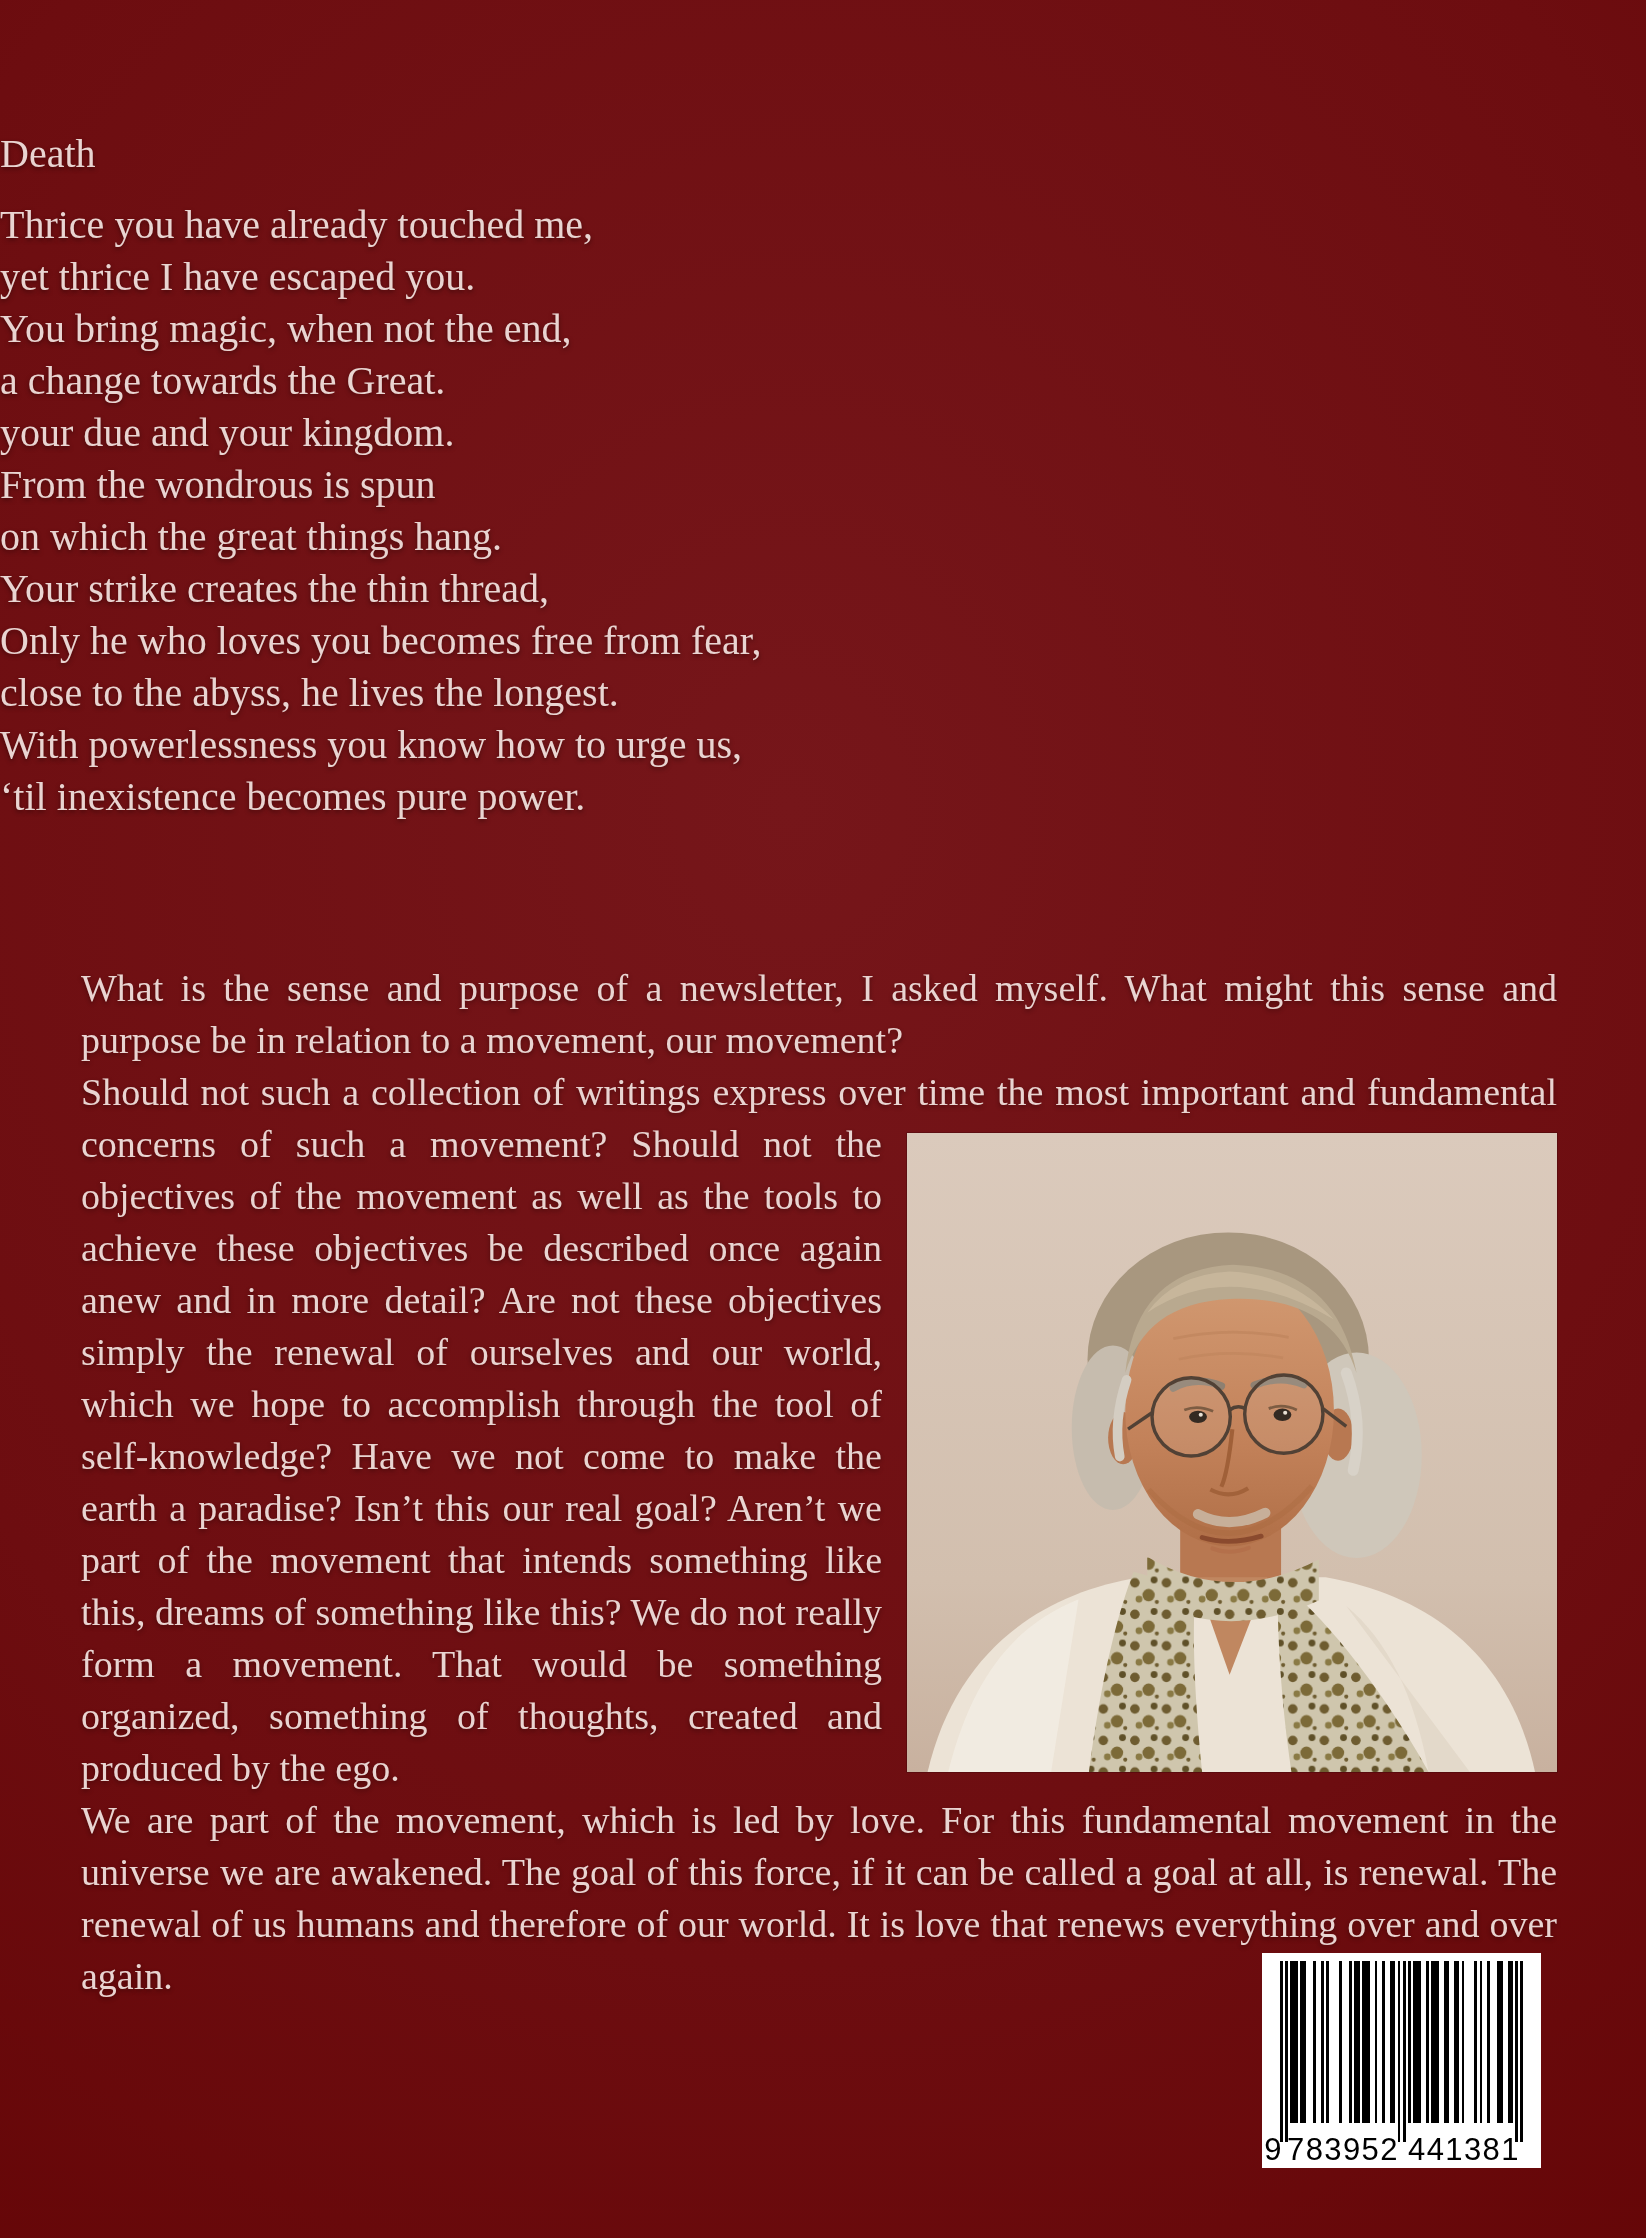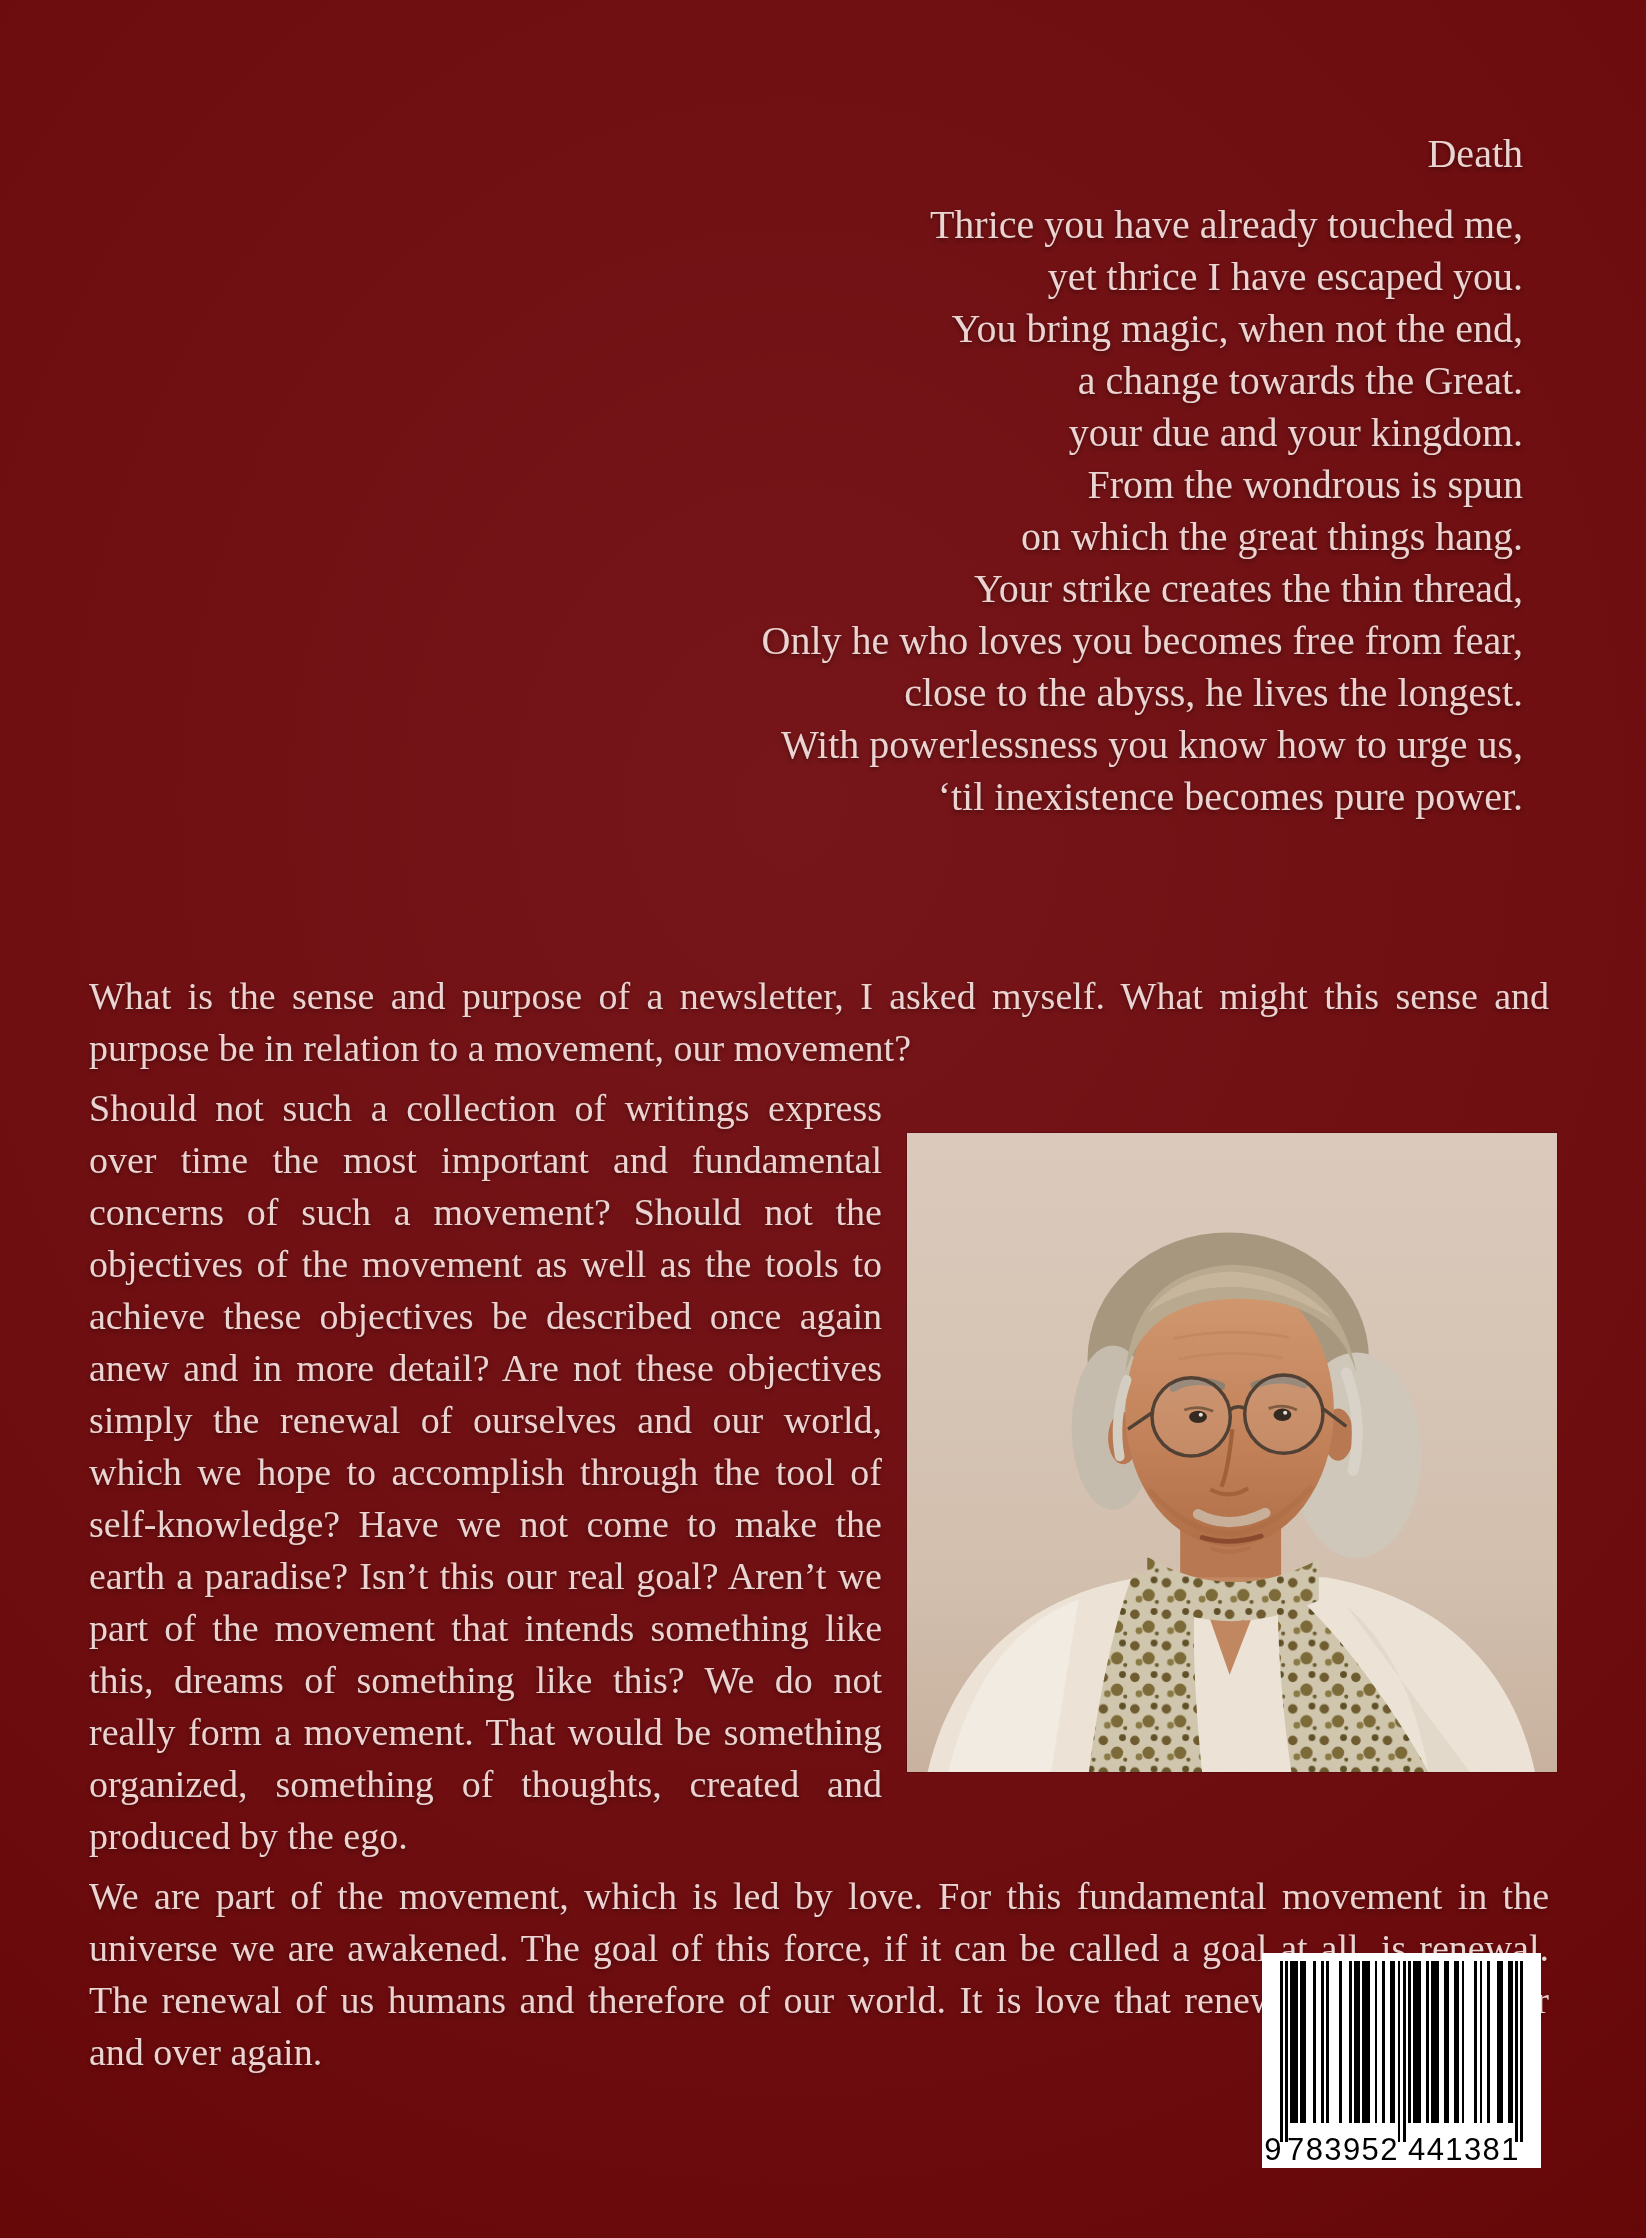--- a/index.html
+++ b/index.html
@@ -6,32 +6,32 @@
   body{
     width:1646px;height:2239px;position:relative;overflow:hidden;
     background:radial-gradient(ellipse 135% 115% at 48% 36%, #76161a 0%, #6d0d10 45%, #640506 72%, #570001 100%);
     font-family:"Liberation Serif", serif;
     color:#e9d4d1;
   }
   .page{position:absolute;inset:0;}
   
   .poem{
     position:absolute;top:128px;left:0;width:1523px;
-    text-align:right;font-size:40px;line-height:52px;
+    text-align:left;font-size:40px;line-height:52px;
     text-shadow:0 2.1px 4.1px rgba(30,0,0,.5);
   }
   .poem-title{margin-bottom:19px;}
   .poem-line{white-space:nowrap;}
   
   .body-text{
     position:absolute;top:962px;left:81px;width:1476px;
     font-size:38px;line-height:52px;text-align:justify;
     text-shadow:0 2.1px 4.1px rgba(30,0,0,.45);
   }
-  .body-text p{margin:8px;}
+  .body-text p{margin:0;}
   .float-pusher{float:right;width:0;height:171px;}
   .photo{
     float:right;clear:right;width:650px;height:639px;
     margin:0 0 13.7px 25px;padding:0;
     box-shadow:0 0 0 0.7px rgba(0,0,0,.25);
   }
   .photo svg{display:block;width:650px;height:639px;}
   
   .barcode{
     position:absolute;left:1262px;top:1953px;width:279px;height:215px;

